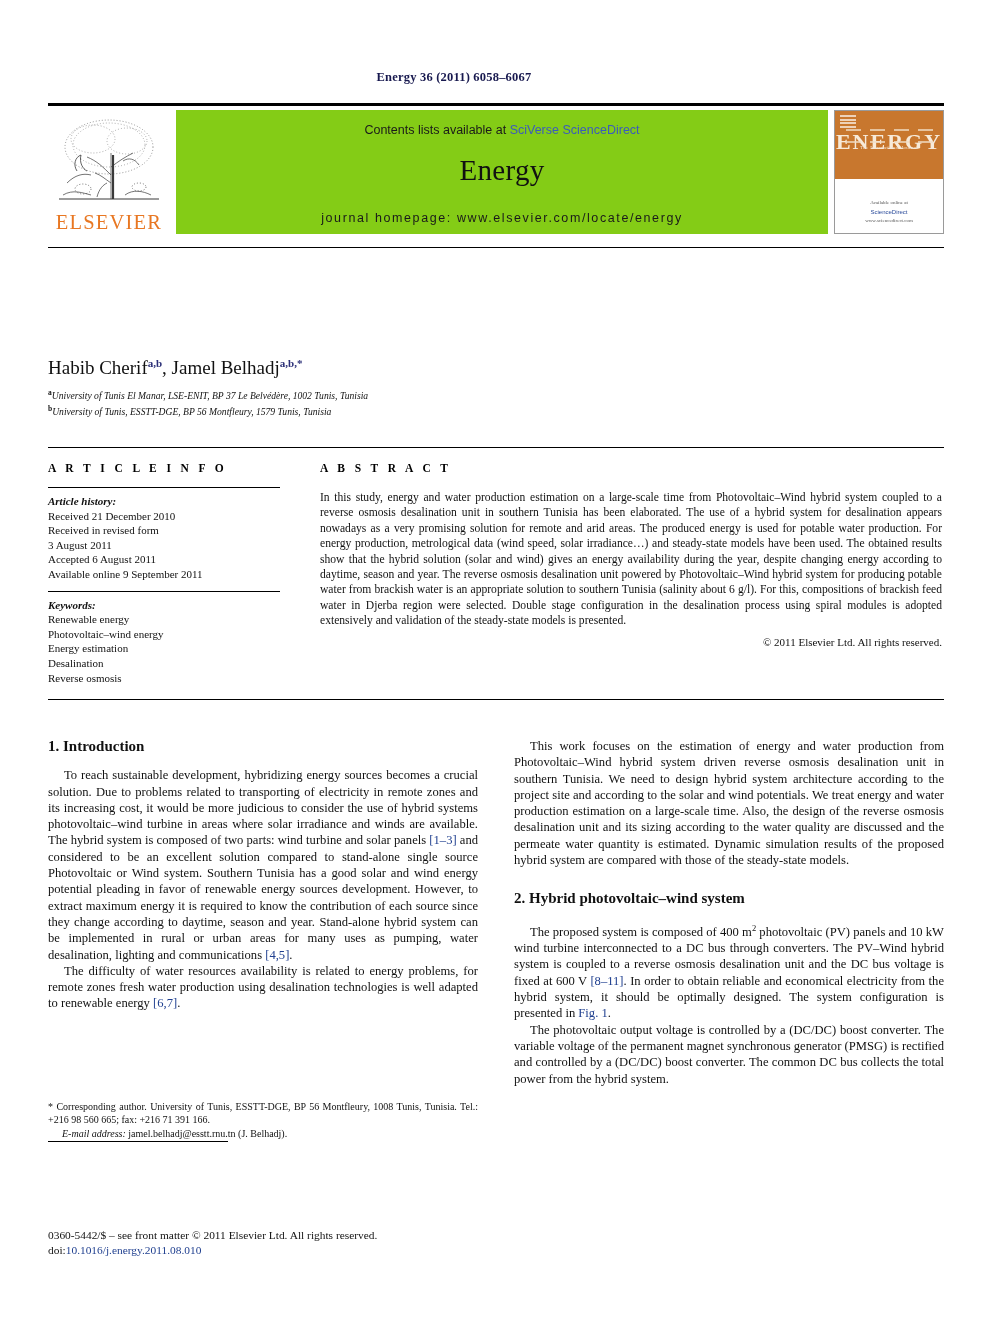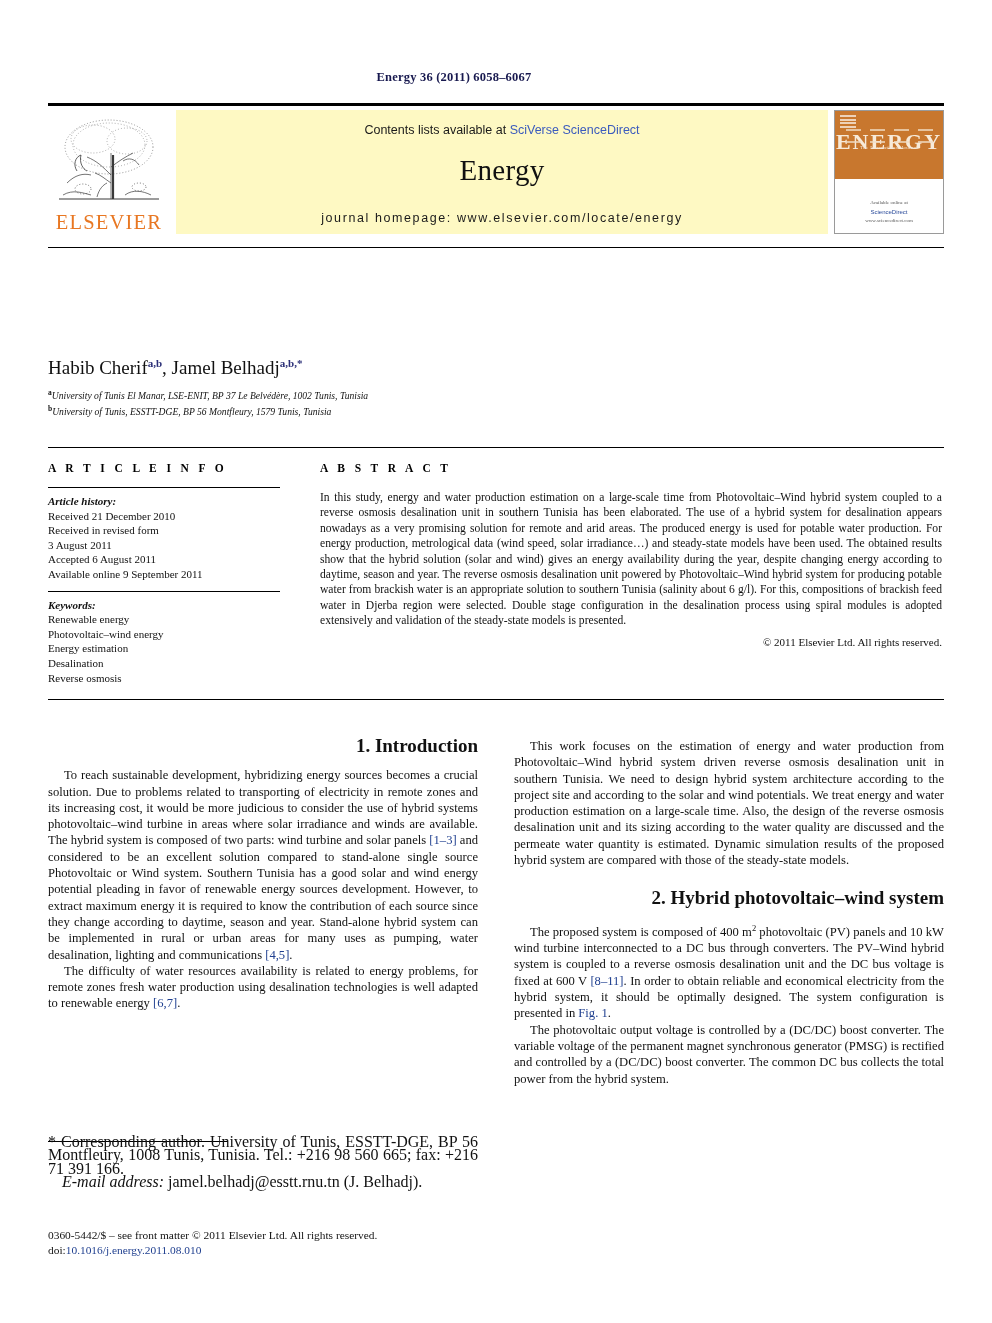--- a/index.html
+++ b/index.html
@@ -63,21 +63,21 @@
   .elsevier-word {
     font-family: "Liberation Serif", serif;
     font-size: 20.5px;
     letter-spacing: 1.2px;
     color: #E87722;
     line-height: 1;
     margin-top: 1px;
   }
   .mast-center {
     flex: 1 1 auto;
-    background: #fef9c3;
+    background: #84cc16;
     margin-left: 6px;
     margin-right: 6px;
     position: relative;
   }
   .contents-line {
     position: absolute;
     top: 13px; left: 0; right: 0;
     text-align: center;
     font-family: "Liberation Sans", sans-serif;
     font-size: 12.5px;
@@ -283,44 +283,44 @@
     width: 430px;
     font-size: 12.6px;
     line-height: 16.3px;
     text-align: justify;
     color: #111;
   }
   .col-left { left: 48px; }
   .col-right { left: 514px; }
   .sec-h {
     font-weight: bold;
-    font-size: 19px;
+    font-size: 15px;
     margin: 0 0 13px 0;
-    text-align: right;
+    text-align: left;
   }
   .sec-h.spaced { margin-top: 22px; }
   .col p {
     margin: 0;
     text-indent: 16px;
   }
   .ref { color: #1f3f8f; }
   sup.sup { font-size: 8.5px; vertical-align: super; }
 
   
   .foot-rule {
     position: absolute;
     left: 48px; top: 1141px;
     width: 180px;
     border-top: 1px solid #000;
   }
   .footnote {
     position: absolute;
-    left: 48px; top: 1135px;
+    left: 48px; top: 1100px;
     width: 430px;
-    font-size: 16px;
+    font-size: 10px;
     line-height: 13.4px;
     text-align: justify;
     color: #111;
   }
   .footnote .email-line { text-indent: 14px; }
   .footnote .ital { font-style: italic; }
   .issn {
     position: absolute;
     left: 48px; top: 1228px;
     width: 440px;

